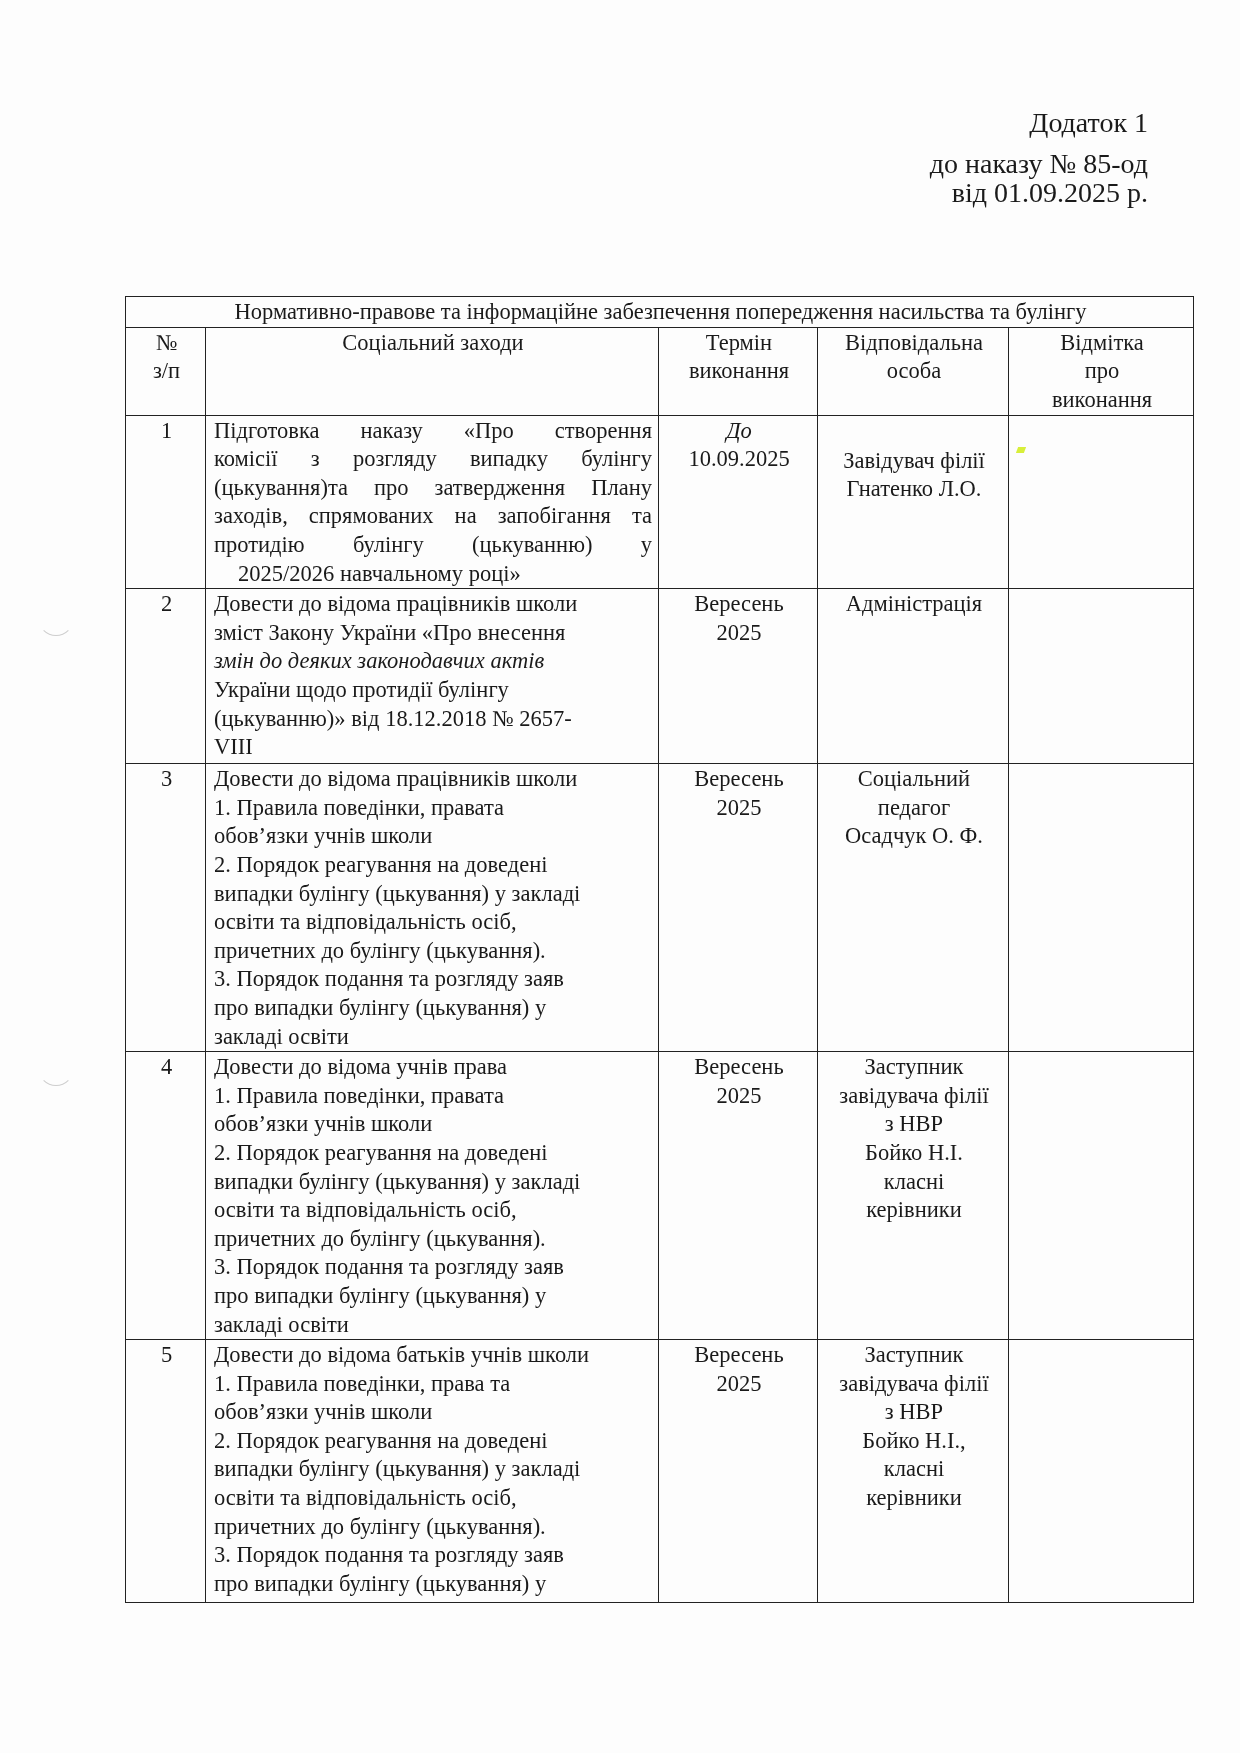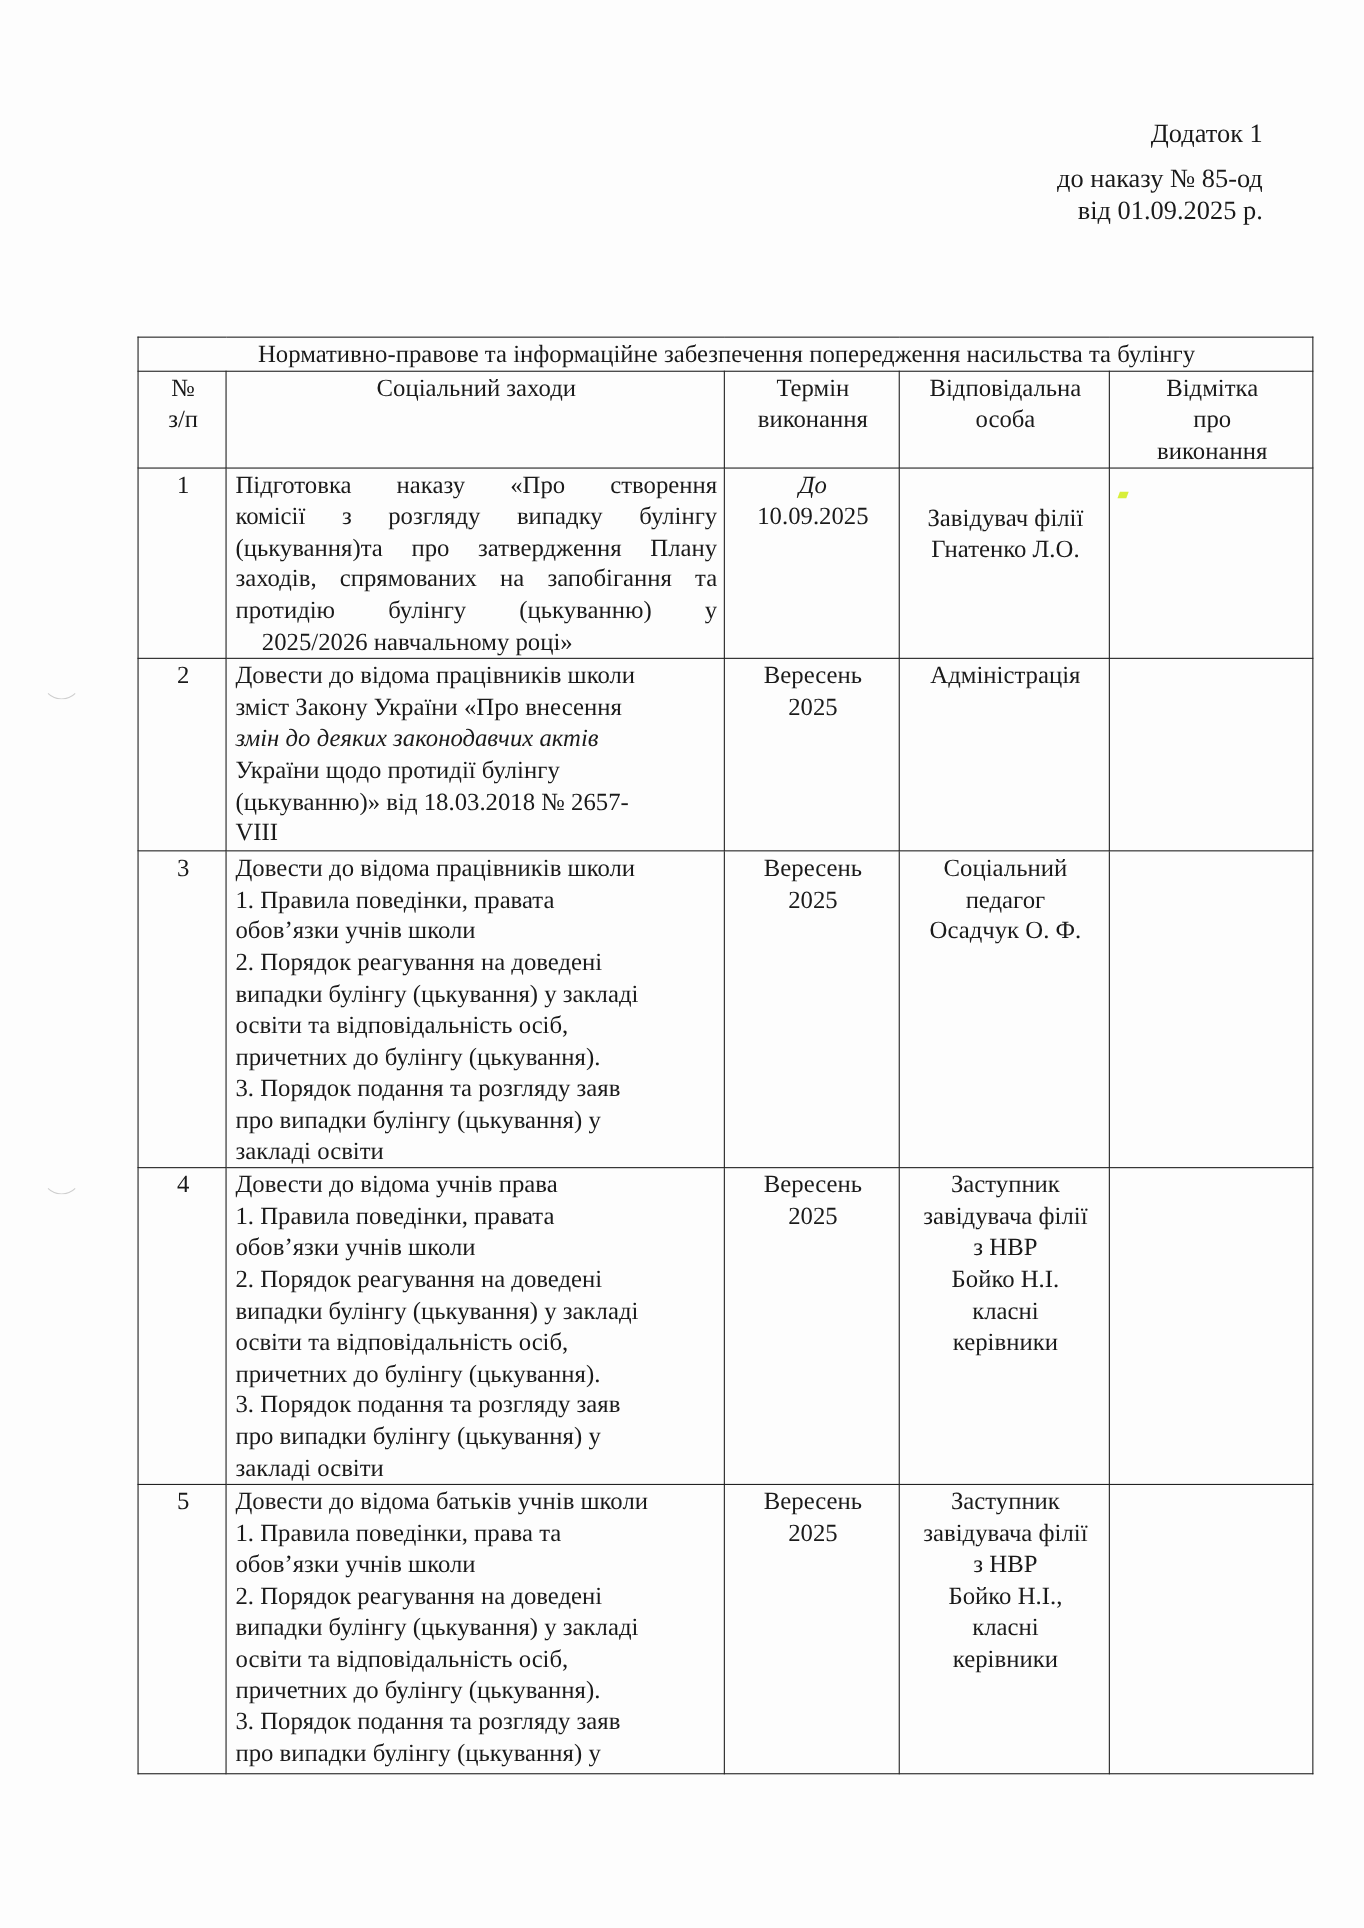--- a/index.html
+++ b/index.html
@@ -20,21 +20,21 @@
       position: absolute;
       left: 0; top: 0;
       width: 1240px;
       height: 1753px;
     }
     .appendix-block {
       position: absolute;
       right: 92px;
       top: 108px;
       text-align: right;
-      font-size: 24px;
+      font-size: 28px;
       line-height: 29px;
     }
     .appendix-title {
       display: block;
       margin-bottom: 12px;
     }
     .order-line { display: block; }
     .doc-title {
       position: absolute;
       left: 230px;
@@ -42,21 +42,21 @@
       top: 218px;
       text-align: center;
       font-size: 24px;
       line-height: 29px;
     }
     .doc-title span { display: block; }
 
     table.plan {
       position: absolute;
       left: 125px;
-      top: 306px;
+      top: 296px;
       width: 1068px;
       border-collapse: collapse;
       table-layout: fixed;
       font-size: 22.5px;
       line-height: 28.6px;
     }
     table.plan td, table.plan th {
       border: 1.6px solid #222;
       vertical-align: top;
       padding: 1px 6px 0 8px;
@@ -185,21 +185,21 @@
           </td>
           <td></td>
         </tr>
         <tr class="row-2">
           <td class="center">2</td>
           <td class="measure-lines">
             <span style="display: block;">Довести до відома працівників школи</span>
             <span style="display: block;">зміст Закону України «Про внесення</span>
             <span style="display: block; font-style: italic;">змін до деяких законодавчих актів</span>
             <span style="display: block;">України щодо протидії булінгу</span>
-            <span style="display: block;">(цькуванню)» від 18.03.2018 № 2657-</span>
+            <span style="display: block;">(цькуванню)» від 18.12.2018 № 2657-</span>
             <span style="display: block;">VIII</span>
           </td>
           <td class="center term-lines">
             <span style="display: block;">Вересень</span>
             <span style="display: block;">2025</span>
           </td>
           <td class="center resp-lines">
             <span style="display: block;">Адміністрація</span>
           </td>
           <td></td>

